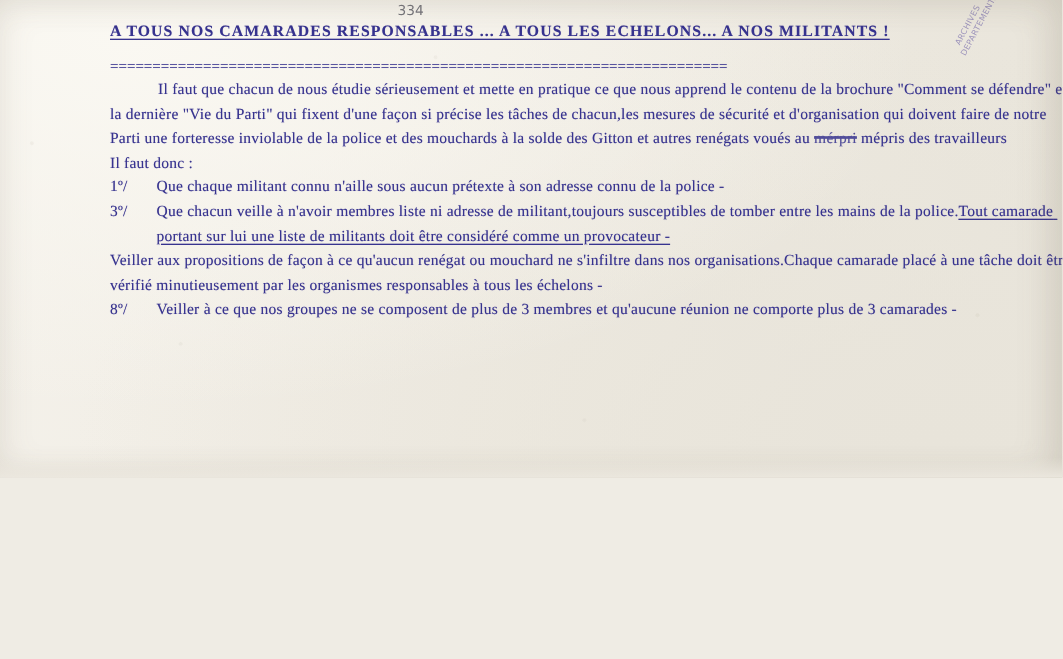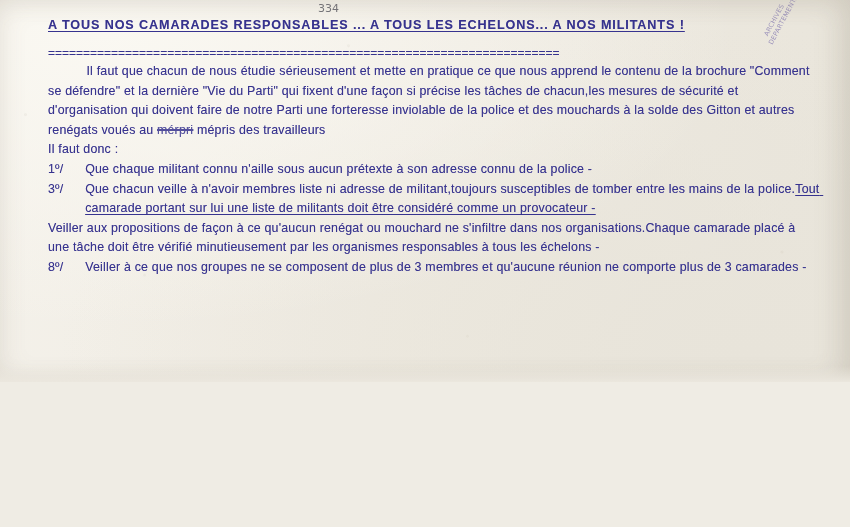--- a/index.html
+++ b/index.html
@@ -44,25 +44,26 @@
     inset: 0;
     pointer-events: none;
     box-shadow:
       inset 0 0 28px rgba(120,108,86,.14),
       inset -14px 0 26px rgba(120,108,86,.10);
   }
 
   
   .typed {
     color: #37338f;
-    font-family: Liberation Sans, sans-serif;
+    font-family: Liberation Serif, serif;
     font-size: 12.4px;
     letter-spacing: .2px;
     line-height: 19.6px;
     text-shadow: 0 0 .6px rgba(55,51,143,.45);
+    margin-left: 40px;
   }
 
   .archive-num {
     position: absolute;
     top: 2px;
     left: 318px;
     font-family: "DejaVu Sans", sans-serif;
     font-size: 11px;
     color: #4b4b56;
     opacity: .75;

